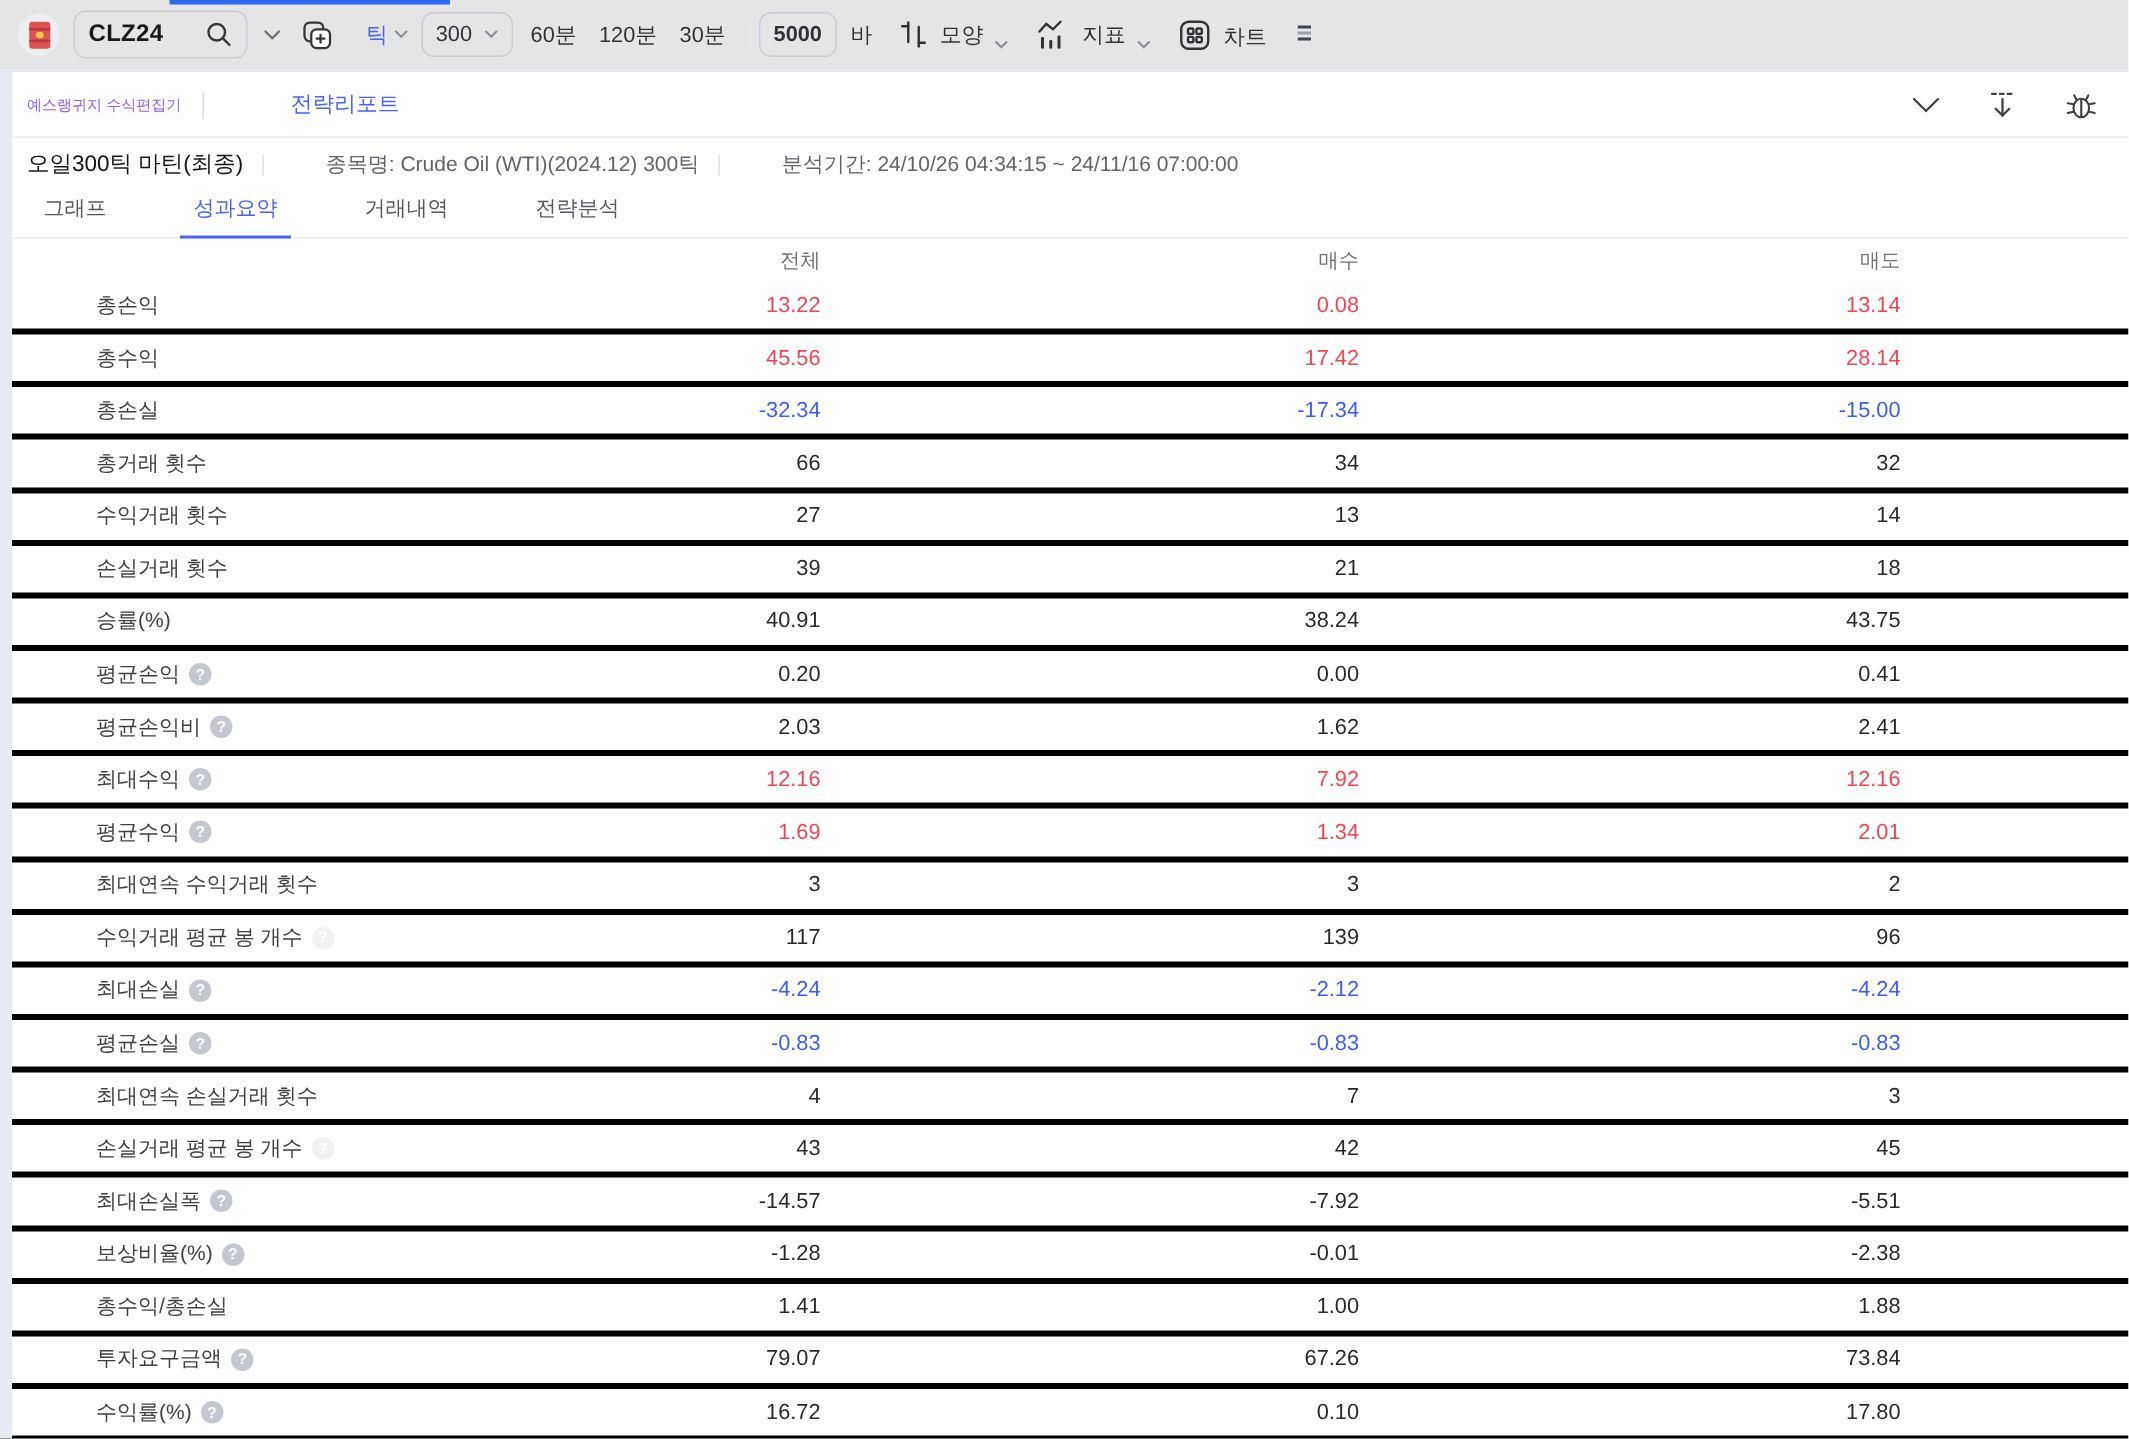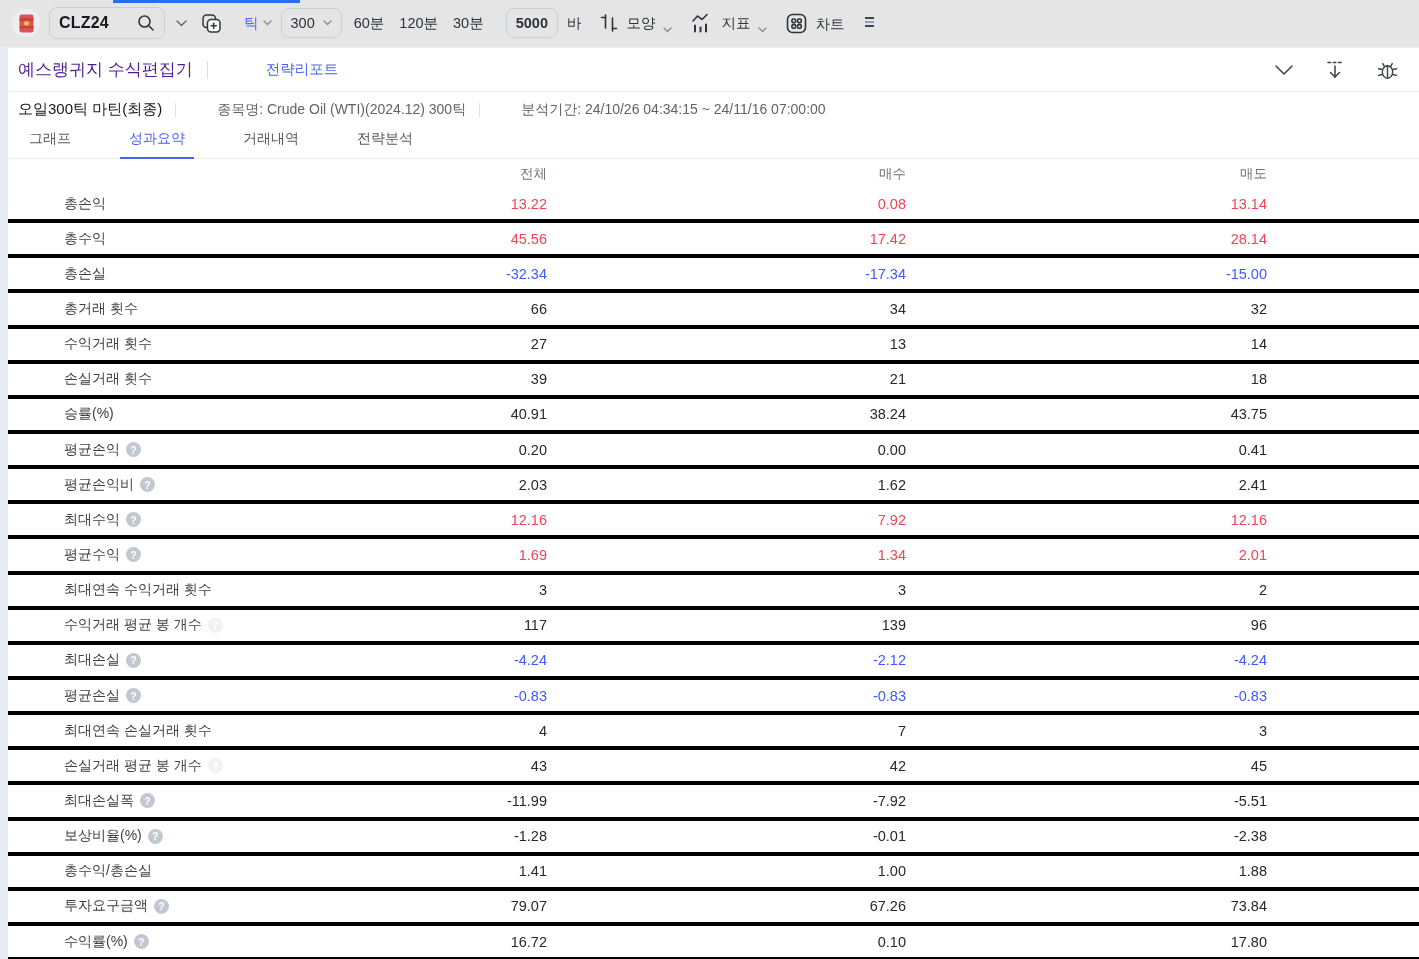--- a/index.html
+++ b/index.html
@@ -21,21 +21,21 @@
   .tick-group { display:flex; align-items:center; gap:4px; cursor:pointer; }
   .tick-label { color:var(--accent,#4c63f2); font-size:14.5px; }
   .mini-select { display:flex; align-items:center; gap:8px; height:30px; border:1.5px solid #c9ced6; border-radius:8px; padding:0 9px; cursor:pointer; }
   .mini-box { display:flex; align-items:center; height:30px; border:1.5px solid #c9ced6; border-radius:8px; padding:0 9px; }
   .txt-btn { background:none; border:none; font:inherit; font-size:14.5px; color:#2f3338; padding:0 3px; cursor:pointer; }
   .tool-group { display:flex; align-items:flex-end; gap:8px; cursor:pointer; }
   .tool-label { font-size:14.5px; color:#2f3338; }
 
   
   .subheader { height:44px; display:flex; align-items:center; gap:14px; padding:0 18px; border-bottom:1px solid #ececee; position:relative; }
-  .editor-label { color:#4c1d95; font-size:17px; }
+  .editor-label { color:#8b5cf6; font-size:10px; }
   .report-label { color:var(--accent,#4c63f2); font-size:14.5px; cursor:pointer;margin-left:44px; }
   .sub-divider { width:1px; height:18px; background:#ddd; }
   .sub-icons { position:absolute; right:18px; top:0; height:44px; display:flex; align-items:center; gap:26px; }
 
   
   .titlebar { height:35px; display:flex; align-items:center; gap:13px; padding:0 18px; }
   .strategy-name { font-weight:400; font-size:15px; color:#141619; }
   .meta { color:#5f646b; font-size:14px;margin-left:28px; }
   .meta-divider { width:1px; height:14px; background:#e1e2e6; }
 
@@ -434,21 +434,21 @@
     <div class="val val-dark">43</div>
     <div class="val val-dark">42</div>
     <div class="val val-dark">45</div>
   </div>
 
   <div class="grid-row trow">
     <div class="label-cell">
       <span class="rlabel-text">최대손실폭</span>
       <span class="help">?</span>
     </div>
-    <div class="val val-dark">-11.99</div>
+    <div class="val val-dark">-14.57</div>
     <div class="val val-dark">-7.92</div>
     <div class="val val-dark">-5.51</div>
   </div>
 
   <div class="grid-row trow">
     <div class="label-cell">
       <span class="rlabel-text">보상비율(%)</span>
       <span class="help">?</span>
     </div>
     <div class="val val-dark">-1.28</div>

